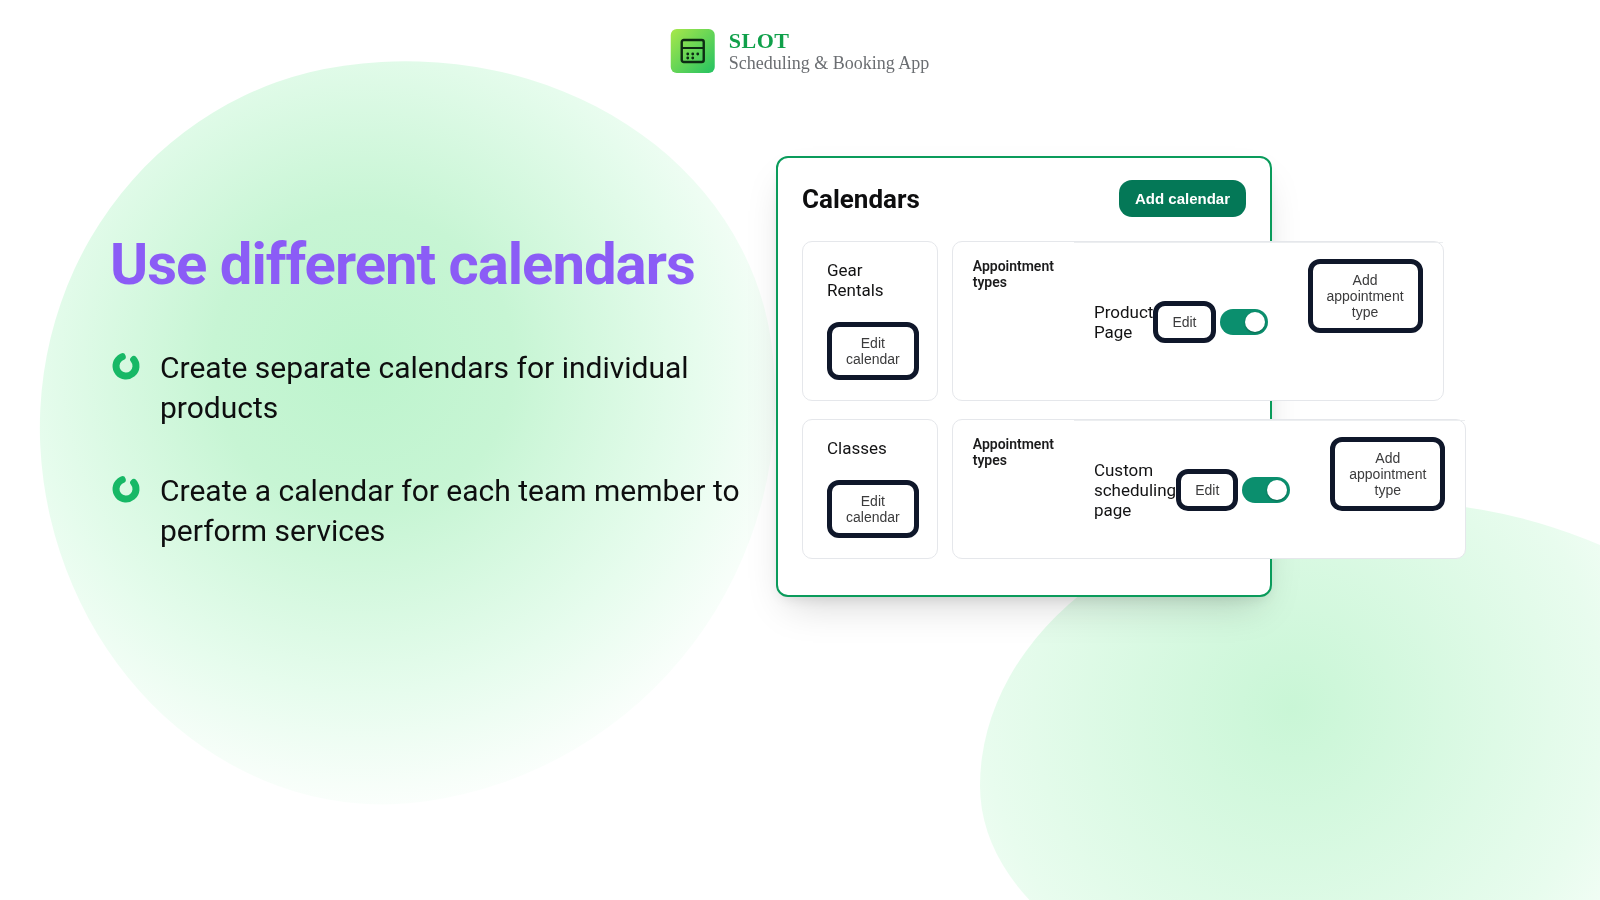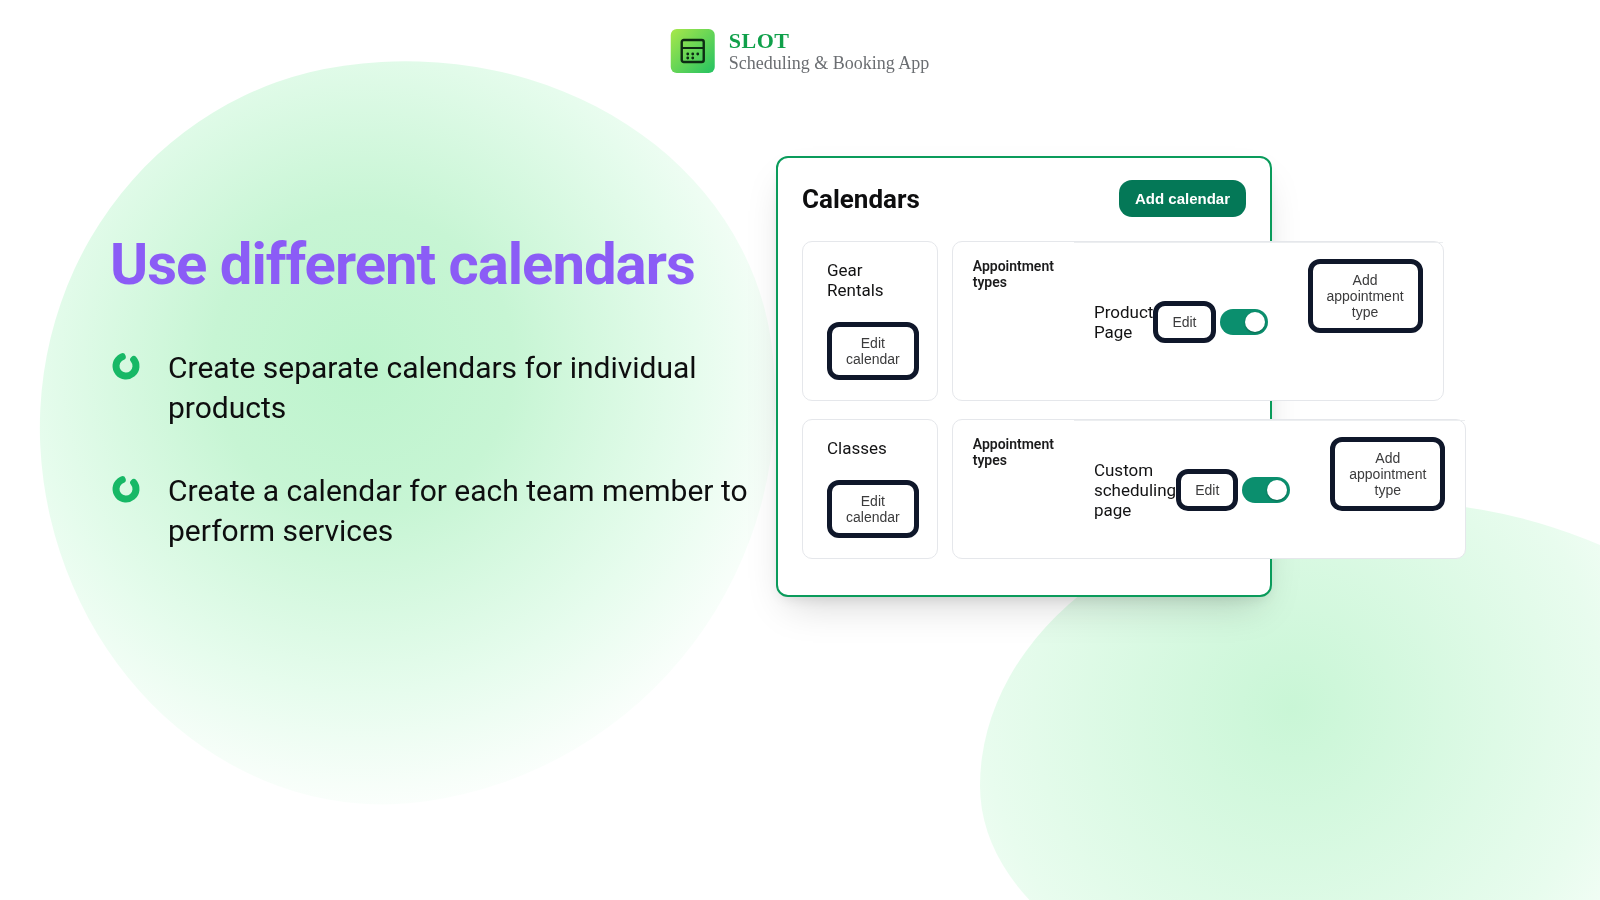--- a/index.html
+++ b/index.html
@@ -72,21 +72,21 @@
     font-size: 58px;
     font-weight: 700;
     color:#8b5cf6;
     letter-spacing:-1px;
     line-height:1.05;
     margin-bottom: 53px;
   }
   .bullet {
     display:flex;
     align-items:flex-start;
-    gap:26px;
+    gap:18px;
     margin-bottom: 42px;
   }
   .bullet-icon {
     flex: 0 0 auto;
     width: 32px;
     height: 32px;
     margin-top: 2px;
   }
   .bullet-text {
     font-size: 30px;

